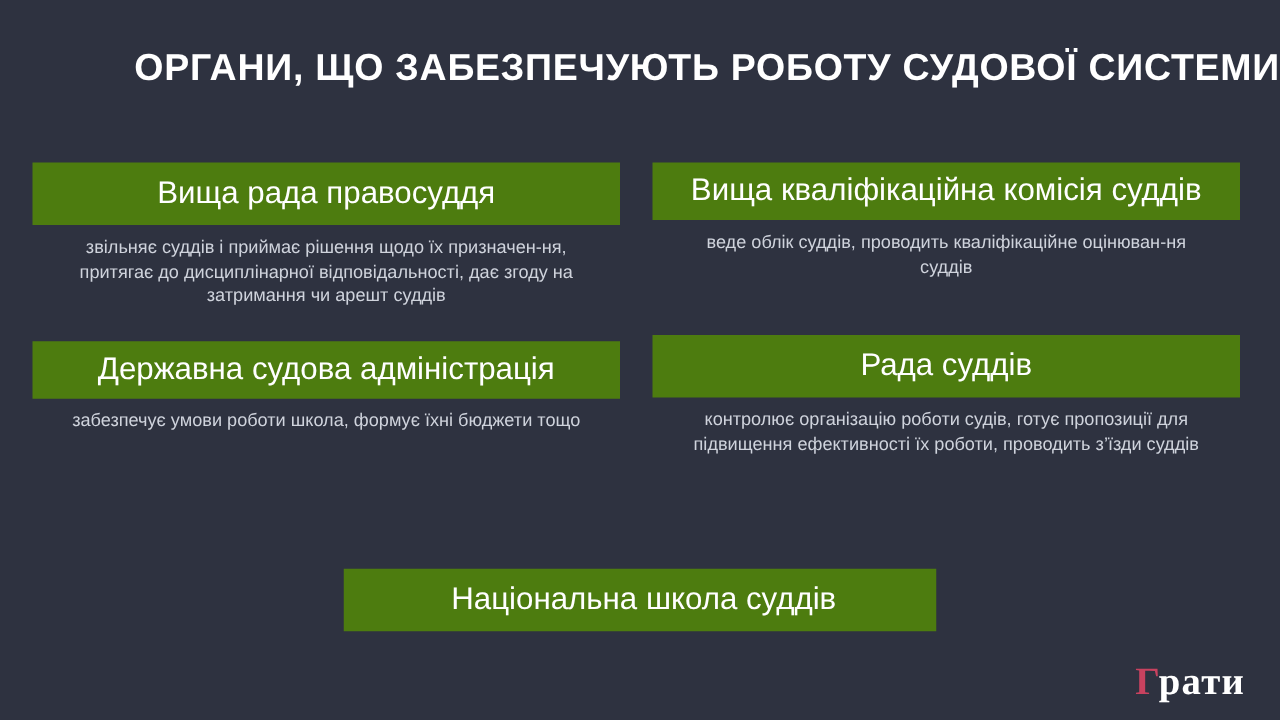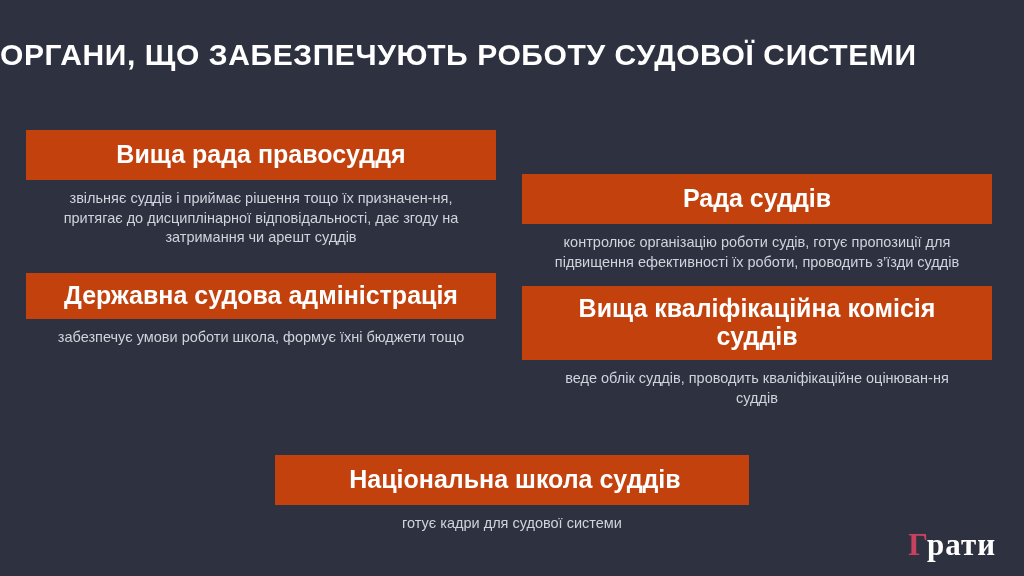--- a/index.html
+++ b/index.html
@@ -12,21 +12,21 @@
     background: #2e3240;
     font-family: "Liberation Sans", sans-serif;
     overflow: hidden;
     position: relative;
   }
   .title {
     position: absolute;
     top: 38px;
     left: 0;
     width: 1024px;
-    text-align: left;
+    text-align: right;
     color: #ffffff;
     font-size: 30px;
     font-weight: bold;
     letter-spacing: 0.6px;
     text-transform: uppercase;
   }
   .grid {
     position: absolute;
     top: 130px;
     left: 0;
@@ -35,24 +35,24 @@
   .col {
     position: absolute;
     width: 470px;
   }
   .col-left { left: 26px; }
   .col-right { left: 522px; }
 
   .card { margin-bottom: 14px; }
 
   .card-head {
-    background: #c2410c;
+    background: #4d7c0f;
     color: #ffffff;
     font-size: 25px;
-    font-weight: bold;
+    font-weight: normal;
     text-align: center;
     padding: 10px 14px 12px 14px;
     box-sizing: border-box;
     line-height: 1.12;
   }
   .card-head.two-line { padding: 8px 14px 10px 14px; }
 
   .card-desc {
     color: #cfd3dc;
     font-size: 14.5px;
@@ -87,44 +87,43 @@
 <body>
 
 <div class="title">ОРГАНИ, ЩО ЗАБЕЗПЕЧУЮТЬ РОБОТУ СУДОВОЇ СИСТЕМИ</div>
 
 <div class="grid">
 
   <div class="col col-left">
 
     <div class="card">
       <div class="card-head">Вища рада правосуддя</div>
-      <div class="card-desc">звільняє суддів і приймає рішення тощо їх призначен-ня, притягає до дисциплінарної відповідальності, дає згоду на затримання чи арешт суддів</div>
+      <div class="card-desc">звільняє суддів і приймає рішення щодо їх призначен-ня, притягає до дисциплінарної відповідальності, дає згоду на затримання чи арешт суддів</div>
     </div>
 
     <div class="card" style="margin-top:25px">
       <div class="card-head two-line">Державна судова адміністрація</div>
       <div class="card-desc">забезпечує умови роботи школа, формує їхні бюджети тощо</div>
     </div>
 
   </div>
 
   <div class="col col-right">
 
+    <div class="card">
+      <div class="card-head two-line">Вища кваліфікаційна комісія суддів</div>
+      <div class="card-desc">веде облік суддів, проводить кваліфікаційне оцінюван-ня суддів</div>
+    </div>
+
     <div class="card" style="margin-top:44px">
       <div class="card-head">Рада суддів</div>
       <div class="card-desc">контролює організацію роботи судів, готує пропозиції для підвищення ефективності їх роботи, проводить з’їзди суддів</div>
-    </div>
-
-    <div class="card">
-      <div class="card-head two-line">Вища кваліфікаційна комісія суддів</div>
-      <div class="card-desc">веде облік суддів, проводить кваліфікаційне оцінюван-ня суддів</div>
     </div>
 
   </div>
 
 </div>
 
 <div class="bottom-card">
   <div class="card-head">Національна школа суддів</div>
-  <div class="card-desc">готує кадри для судової системи</div>
 </div>
 
 <div class="logo"><span class="g">Г</span><span>рати</span></div>
 
 </body></html>

